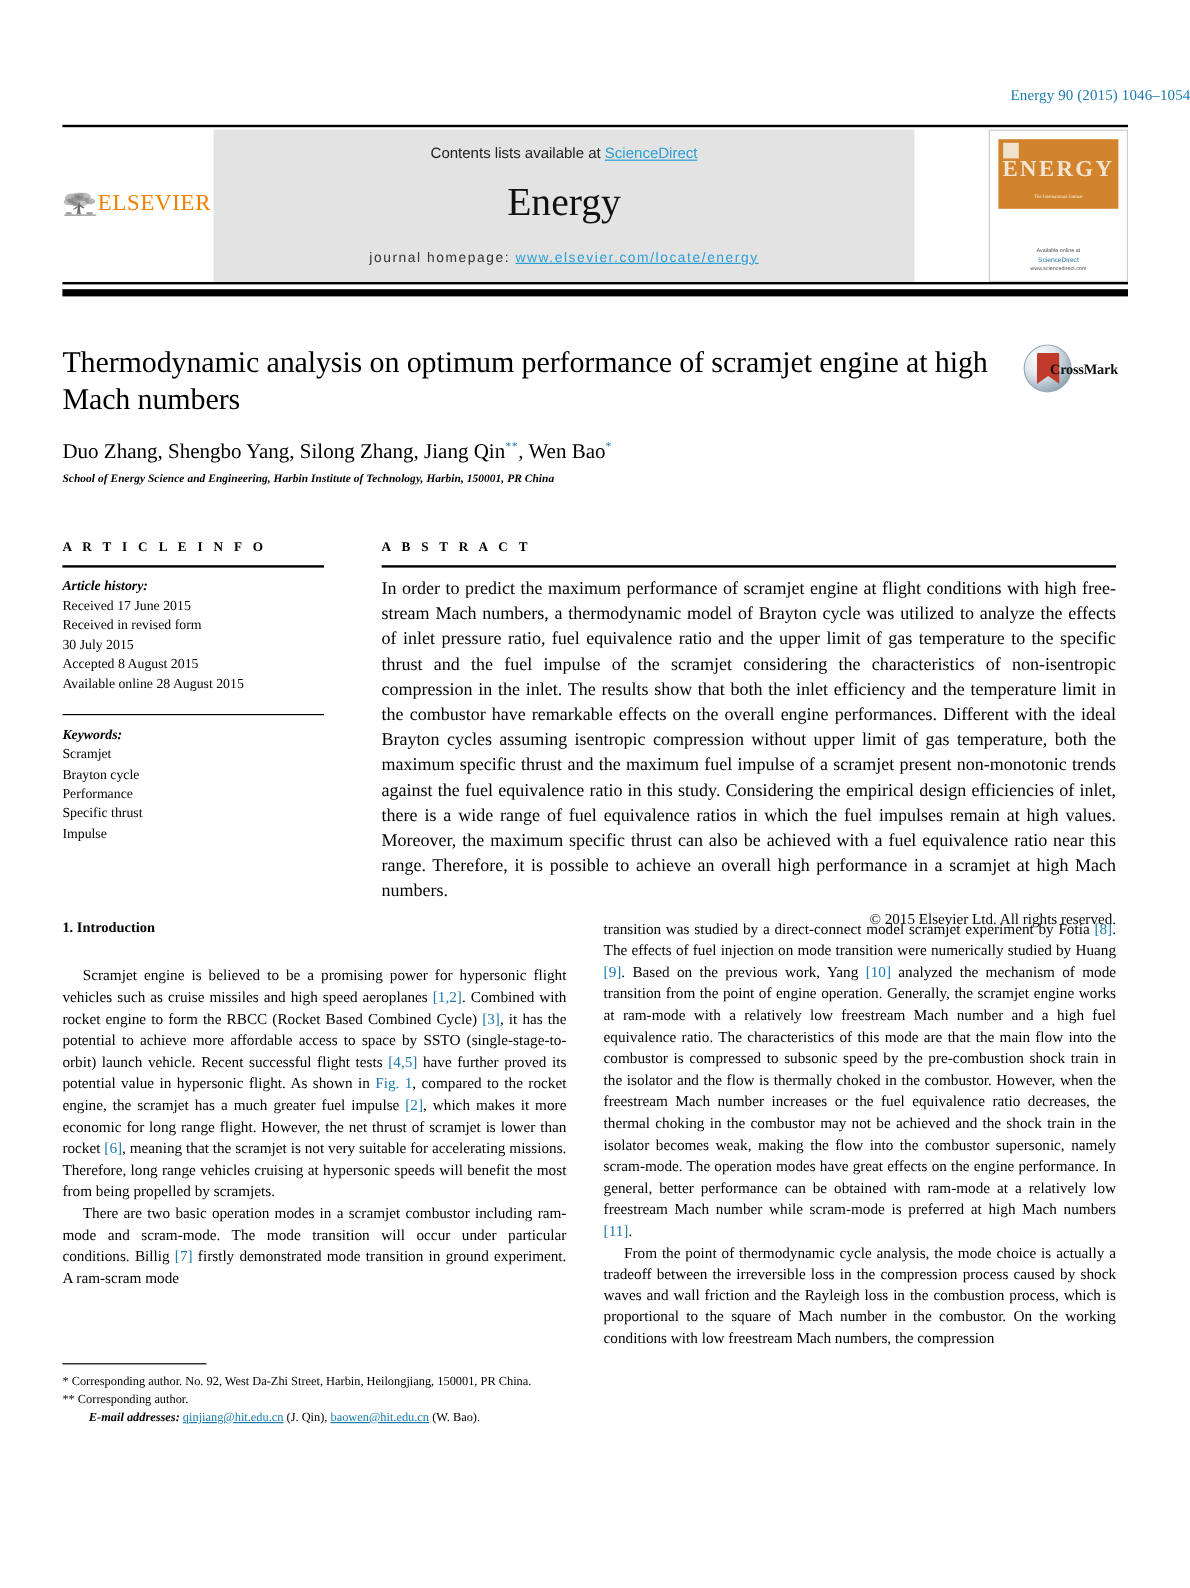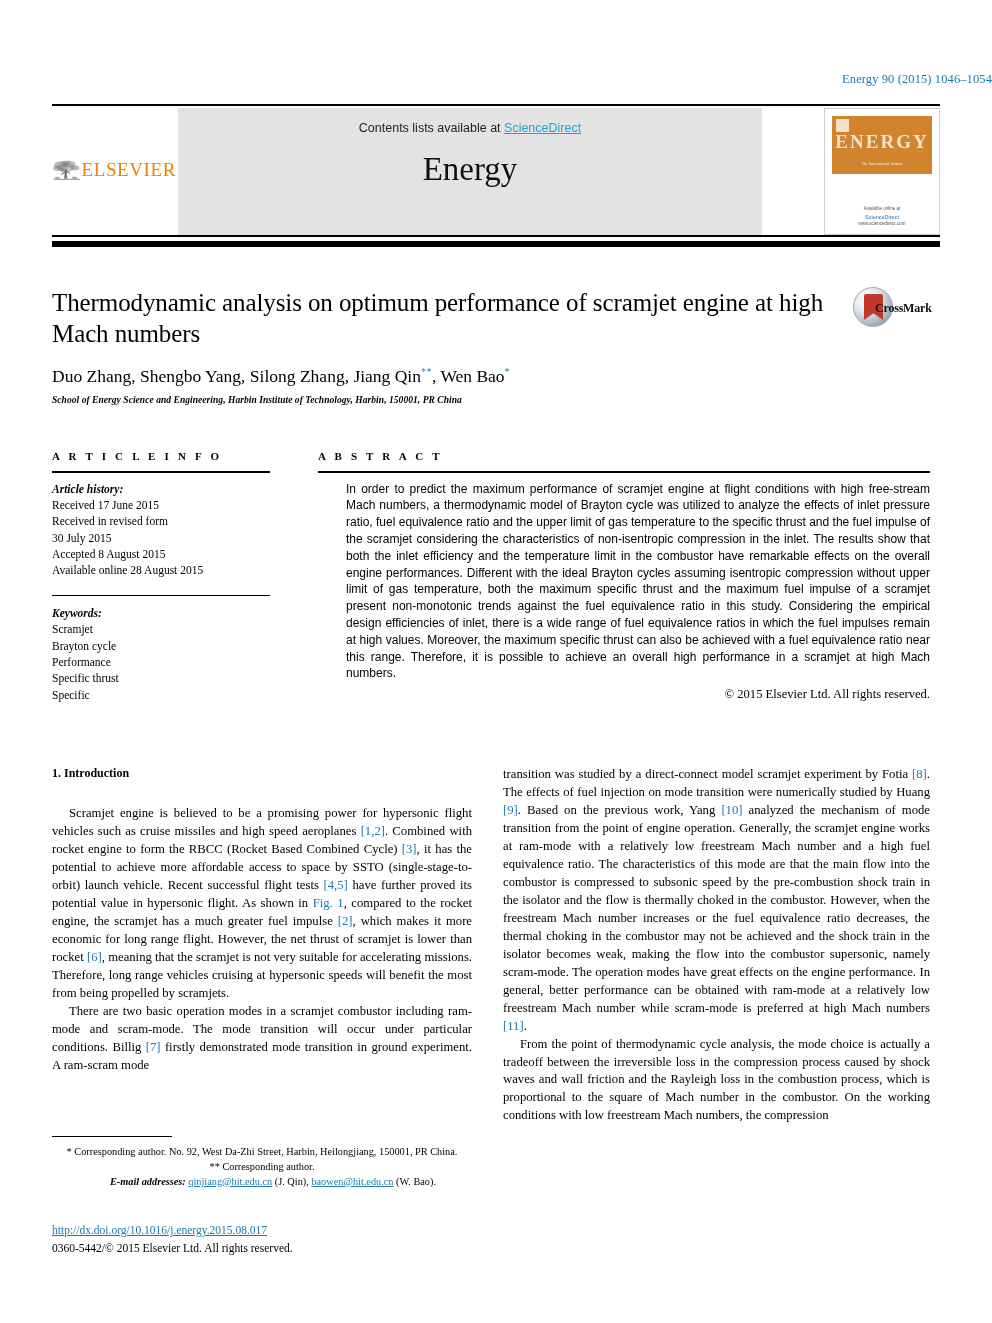--- a/index.html
+++ b/index.html
@@ -298,26 +298,25 @@
     line-height: 1.42;
   }
 
   .abstract-col {
     position: absolute;
     left: 318px;
     top: 450px;
     width: 612px;
   }
   .abstract-text {
-    font-family: Liberation Sans, sans-serif;
-    font-size: 12px;
+    font-family: Liberation Serif, serif;
+    font-size: 15px;
     line-height: 1.40;
     text-align: justify;
     color: #000;
-    margin-left: 28px;
   }
   .copyright-line {
     margin-top: 5px;
     text-align: right;
     font-family: "Liberation Serif", serif;
     font-size: 12.6px;
   }
 
   
   .col-left {
@@ -349,21 +348,20 @@
   }
   .body-p + .body-p { margin-top: 0; }
   .ref { color: #1a7aaa; }
 
   
   .footnote-area {
     position: absolute;
     left: 52px;
     top: 1136px;
     width: 420px;
-    text-align: center;
   }
   .fn-rule {
     width: 120px;
     height: 1px;
     background: #000;
     margin-bottom: 8px;
   }
   .fn-line {
     font-family: "Liberation Serif", serif;
     font-size: 10.3px;
@@ -441,20 +439,23 @@
         </g>
       </svg>
       <div class="elsevier-word">ELSEVIER</div>
     </div>
 
     <div class="grey-panel">
       <div class="contents-line">
         <span>Contents lists available at </span><a class="sd" href="#">ScienceDirect</a>
       </div>
       <div class="journal-name">Energy</div>
+      <div class="homepage-line">
+        <span>journal homepage: </span><a class="url" href="#">www.elsevier.com/locate/energy</a>
+      </div>
     </div>
 
     <div class="cover-thumb">
       <div class="cover-band"></div>
       <div class="cover-logo-box"></div>
       <div class="cover-energy">ENERGY</div>
       <div class="cover-sub">The International Journal</div>
       <div class="cover-foot">
         <span>Available online at</span><br>
         <span class="sd-word">ScienceDirect</span><br>
@@ -488,21 +489,21 @@
     <div class="info-line">Received in revised form</div>
     <div class="info-line">30 July 2015</div>
     <div class="info-line">Accepted 8 August 2015</div>
     <div class="info-line">Available online 28 August 2015</div>
     <div class="rule-thin"></div>
     <div class="info-label">Keywords:</div>
     <div class="info-line">Scramjet</div>
     <div class="info-line">Brayton cycle</div>
     <div class="info-line">Performance</div>
     <div class="info-line">Specific thrust</div>
-    <div class="info-line">Specific</div>
+    <div class="info-line">Impulse</div>
   </div>
 
   <div class="abstract-col">
     <div class="sec-head">A B S T R A C T</div>
     <div class="rule"></div>
     <div class="abstract-text">In order to predict the maximum performance of scramjet engine at flight conditions with high free-stream Mach numbers, a thermodynamic model of Brayton cycle was utilized to analyze the effects of inlet pressure ratio, fuel equivalence ratio and the upper limit of gas temperature to the specific thrust and the fuel impulse of the scramjet considering the characteristics of non-isentropic compression in the inlet. The results show that both the inlet efficiency and the temperature limit in the combustor have remarkable effects on the overall engine performances. Different with the ideal Brayton cycles assuming isentropic compression without upper limit of gas temperature, both the maximum specific thrust and the maximum fuel impulse of a scramjet present non-monotonic trends against the fuel equivalence ratio in this study. Considering the empirical design efficiencies of inlet, there is a wide range of fuel equivalence ratios in which the fuel impulses remain at high values. Moreover, the maximum specific thrust can also be achieved with a fuel equivalence ratio near this range. Therefore, it is possible to achieve an overall high performance in a scramjet at high Mach numbers.</div>
     <div class="copyright-line">© 2015 Elsevier Ltd. All rights reserved.</div>
   </div>
 
   <div class="col-left">
@@ -522,18 +523,14 @@
     <div class="fn-line">** Corresponding author.</div>
     <div class="fn-email">
       <i>E-mail addresses:</i>
       <a class="mail" href="#">qinjiang@hit.edu.cn</a>
       <span>(J. Qin),</span>
       <a class="mail" href="#">baowen@hit.edu.cn</a>
       <span>(W. Bao).</span>
     </div>
   </div>
 
-  <div class="doi-block">
-    <a class="doi-link" href="#">http://dx.doi.org/10.1016/j.energy.2015.08.017</a>
-    <div class="issn-line">0360-5442/© 2015 Elsevier Ltd. All rights reserved.</div>
-  </div>
 
 </div>
 
 </body></html>

